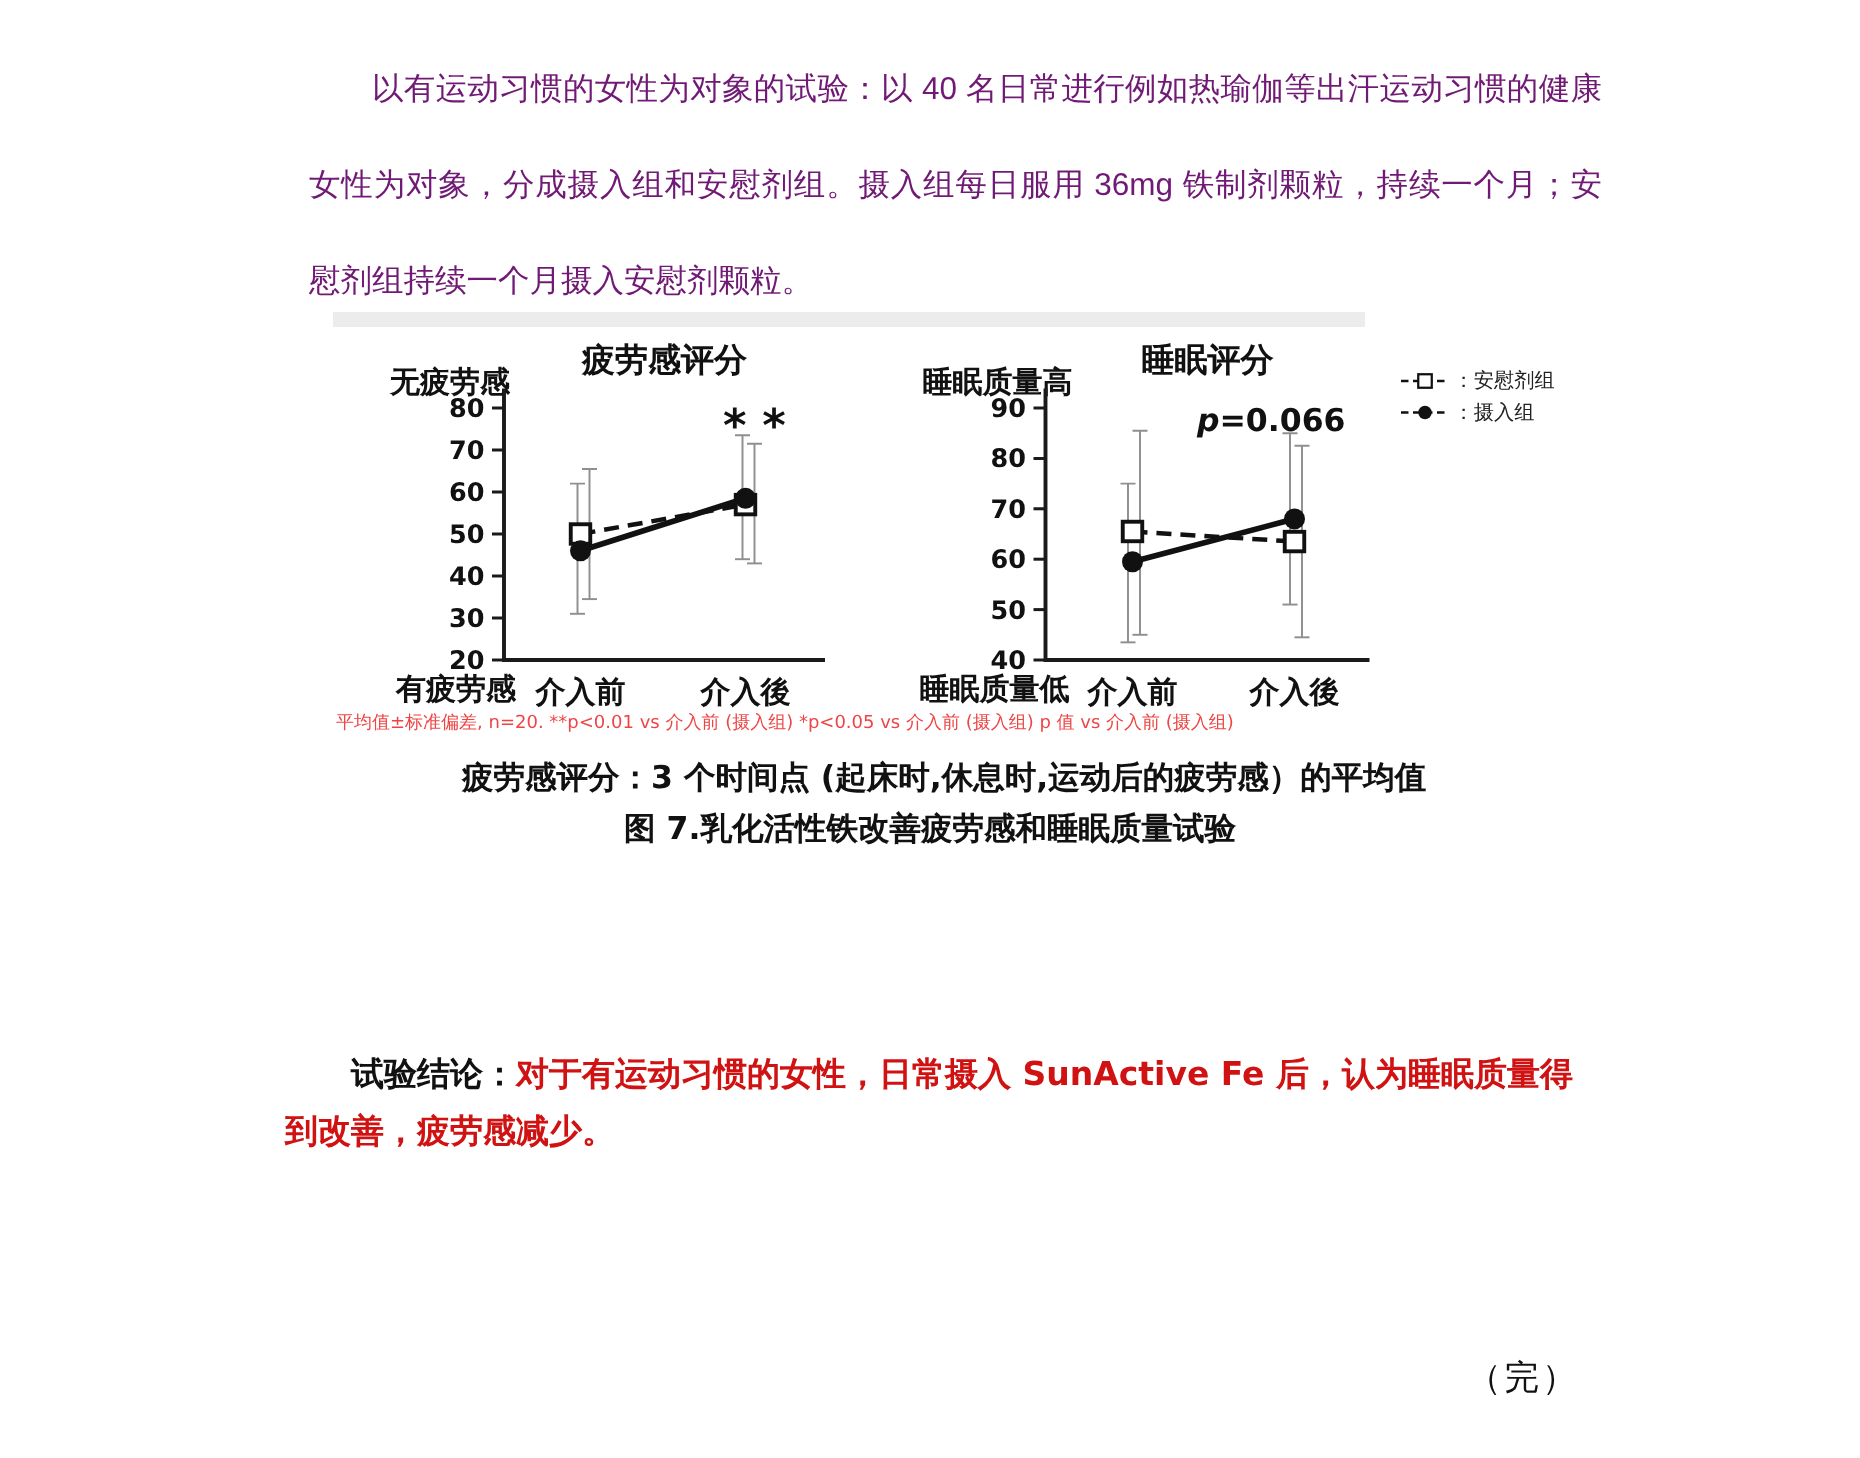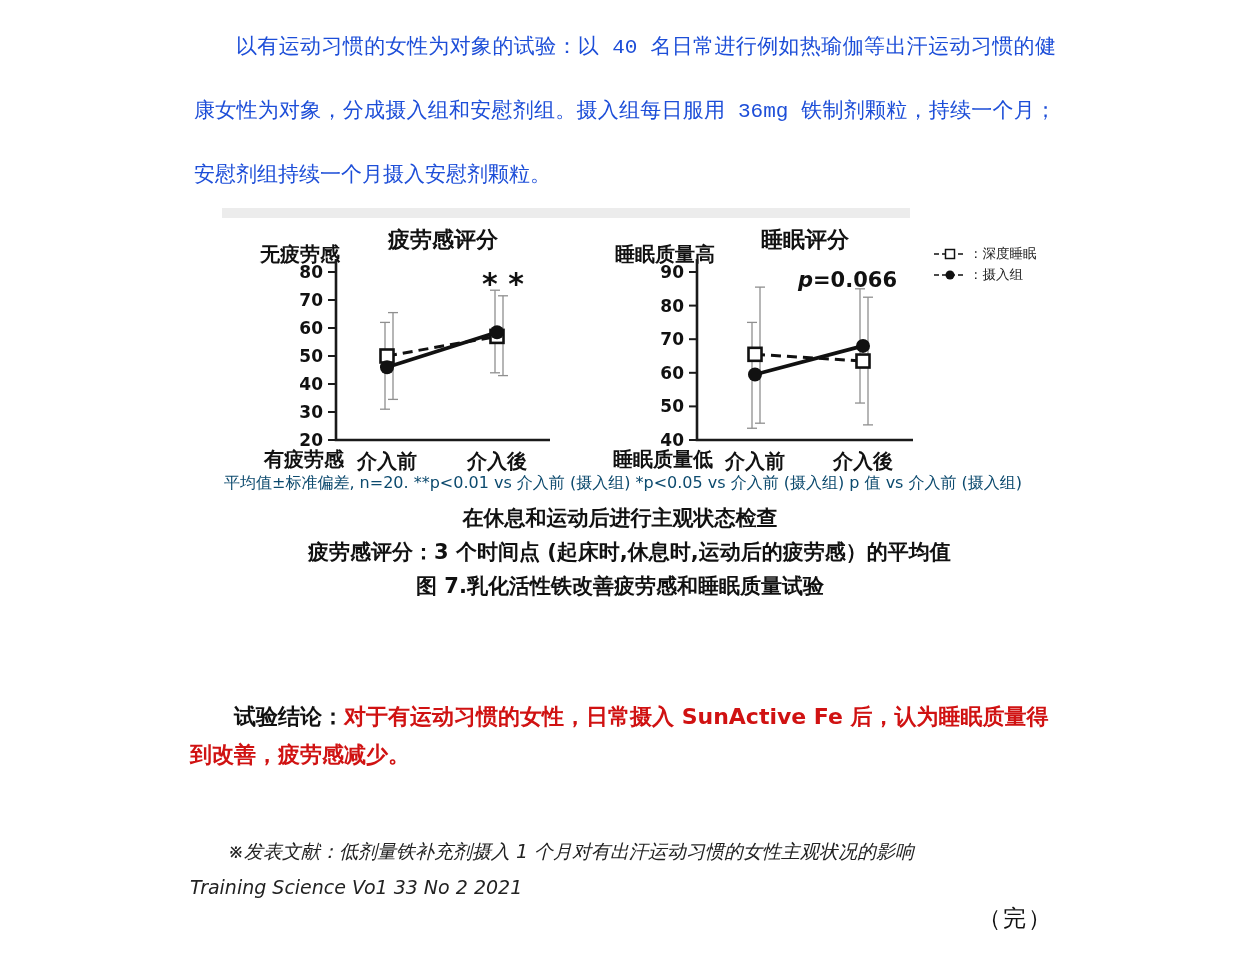--- a/index.html
+++ b/index.html
@@ -1,35 +1,35 @@
 <!DOCTYPE html>
 <html><head>
 <meta charset="utf-8">
 <style>
   html,body{margin:0;padding:0;background:#ffffff;}
   .page{position:relative;width:1240px;height:972px;background:#fff;overflow:hidden;color:#111;}
 
-  .intro{position:absolute;left:190px;top:12px;width:862px;margin:4px;
-         font-family:Liberation Mono, monospace;font-size:21px;line-height:64px;
-         text-align:justify;text-indent:2em;color:#1d4ed8;}
+  .intro{position:absolute;left:190px;top:12px;width:862px;margin:16px;
+         font-family:Liberation Sans, sans-serif;font-size:21px;line-height:64px;
+         text-align:justify;text-indent:2em;color:#701a75;}
 
   .figure{position:absolute;left:222px;top:208px;width:700px;height:292px;background:#fff;text-align:right;}
   .topstrip{position:absolute;left:0;top:0;width:688px;height:10px;background:#ececec;}
   svg.chart{position:absolute;top:5px;}
   #chart0{left:0;}
   #chart1{left:345px;}
   svg text{font-family:"DejaVu Sans",sans-serif;fill:#111;}
 
   .legend{position:absolute;left:933px;top:243px;font-family:"DejaVu Sans",sans-serif;
           font-size:13.5px;color:#222;}
   .legend-row{display:flex;align-items:center;height:21px;white-space:nowrap;}
   .legend-row svg{margin-right:2px;}
 
   .footnote{position:absolute;left:224px;top:473px;font-family:"DejaVu Sans",sans-serif;
-            font-size:16px;color:#0c4a6e;white-space:nowrap;}
+            font-size:12px;color:#ef4444;white-space:nowrap;}
 
   .caption{position:absolute;left:190px;top:501px;width:860px;
            font-family:"DejaVu Sans",sans-serif;font-weight:600;font-size:21px;
            line-height:34px;color:#111;}
   .cap-center{text-align:center;}
   .cap-left{margin-left:118px;}
 
   .conclusion{position:absolute;left:190px;top:698px;width:866px;margin:0;
               font-family:"DejaVu Sans",sans-serif;font-weight:700;font-size:22px;
               line-height:38px;text-indent:2em;color:#111;}
@@ -134,42 +134,37 @@
       </svg>
   </div>
 
   <div class="legend">
     <div class="legend-row">
       <svg width="34" height="12">
         <line x1="1" y1="6" x2="33" y2="6" stroke="#111" stroke-width="1.6" stroke-dasharray="5,3"></line>
         <rect x="12.5" y="1.5" width="9" height="9" fill="#fff" stroke="#111" stroke-width="1.5"></rect>
       </svg>
       <span>：</span>
-      <span>深度睡眠</span>
+      <span>安慰剂组</span>
     </div>
     <div class="legend-row">
       <svg width="34" height="12">
         <line x1="1" y1="6" x2="33" y2="6" stroke="#111" stroke-width="1.6" stroke-dasharray="5,3"></line>
         <circle cx="17" cy="6" r="4.5" fill="#111"></circle>
       </svg>
       <span>：</span>
       <span>摄入组</span>
     </div>
   </div>
 
   <div class="footnote">平均值±标准偏差, n=20. **p&lt;0.01 vs 介入前  (摄入组)   *p&lt;0.05 vs 介入前  (摄入组)   p 值 vs 介入前  (摄入组)</div>
 
   <div class="caption">
-    <div class="cap-center">在休息和运动后进行主观状态检查</div>
     <div class="cap-left">疲劳感评分：3 个时间点 (起床时,休息时,运动后的疲劳感）的平均值</div>
     <div class="cap-center">图 7.乳化活性铁改善疲劳感和睡眠质量试验</div>
   </div>
 
   <p class="conclusion"><span class="c-label">试验结论：</span><span class="c-red">对于有运动习惯的女性，日常摄入 SunActive Fe 后，认为睡眠质量得到改善，疲劳感减少。</span></p>
 
-  <div class="citation">
-    <div class="cit1">※发表文献：低剂量铁补充剂摄入 1 个月对有出汗运动习惯的女性主观状况的影响</div>
-    <div class="cit2">Training Science Vo1 33 No 2 2021</div>
-  </div>
 
   <div class="endmark">（完）</div>
 
 </div>
 
 </body></html>

